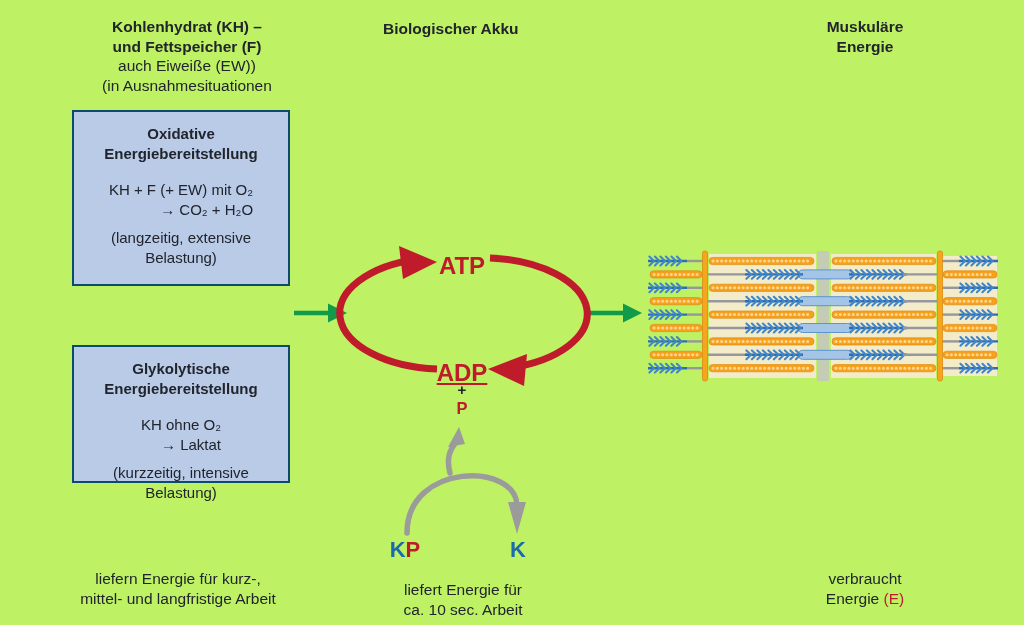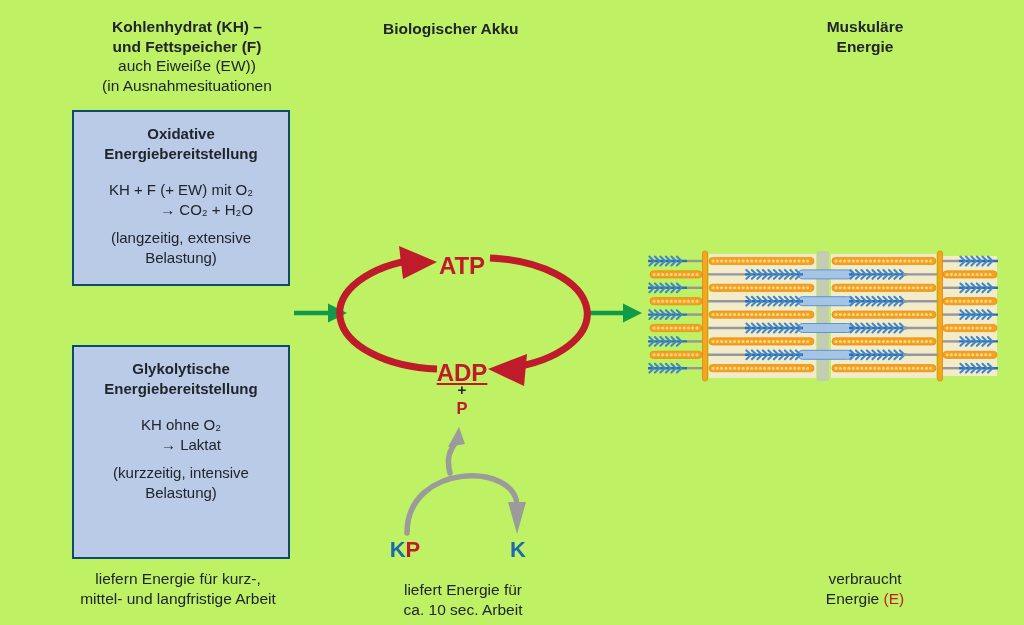--- a/index.html
+++ b/index.html
@@ -50,21 +50,21 @@
     <div class="formula">
       <div>KH + F (+ EW) mit O₂</div>
       <div>→ CO₂ + H₂O</div>
     </div>
     <div class="note">
       <div>(langzeitig, extensive</div>
       <div>Belastung)</div>
     </div>
   </div>
 
-  <div class="abs bluebox" style="left:72px;top:345px;width:218px;height:214px;">
+  <div class="abs bluebox" style="left:72px;top:345px;width:218px;height:138px;">
     <div class="title">
       <div>Glykolytische</div>
       <div>Energiebereitstellung</div>
     </div>
     <div class="formula">
       <div>KH ohne O₂</div>
       <div>→ Laktat</div>
     </div>
     <div class="note">
       <div>(kurzzeitig, intensive</div>

